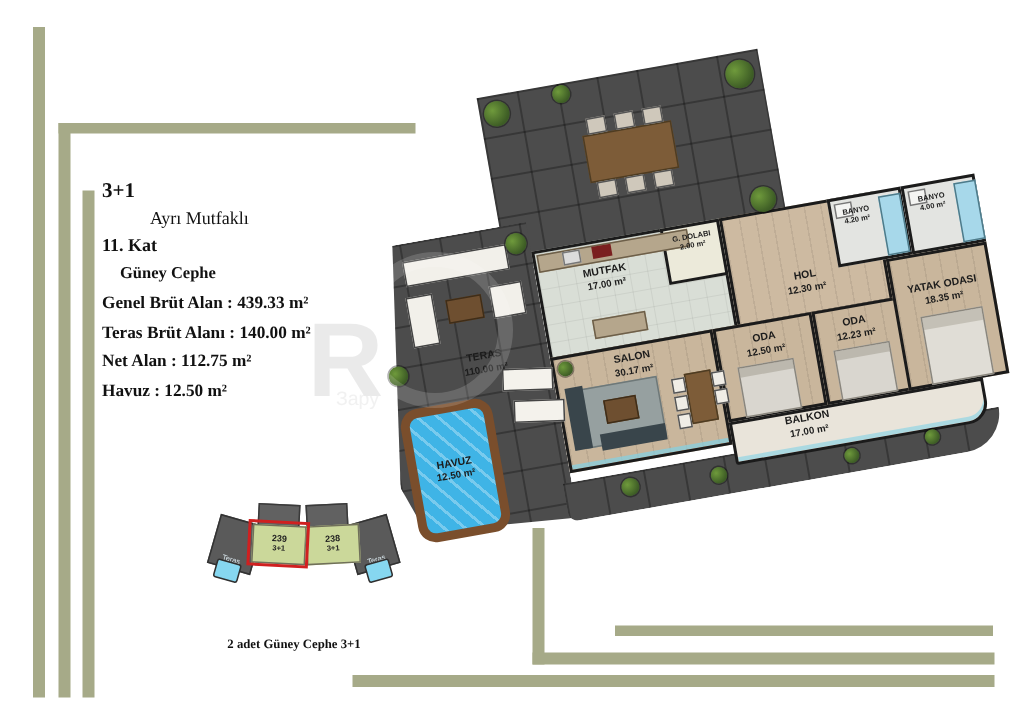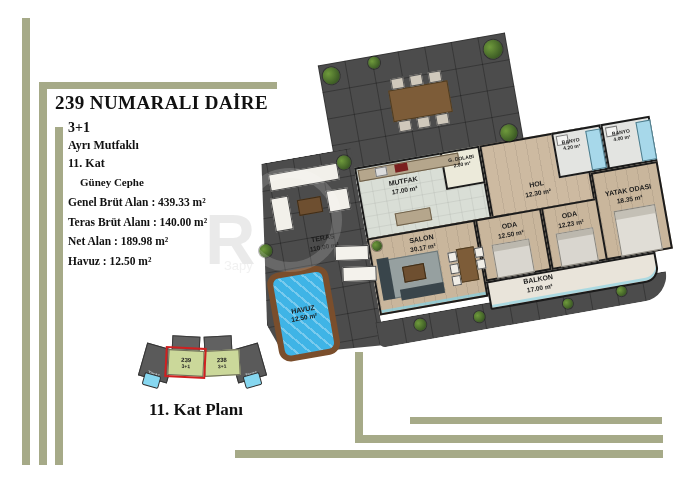--- a/index.html
+++ b/index.html
@@ -3,21 +3,21 @@
 <meta charset="utf-8">
 <style>
   html,body{margin:0;padding:0;background:#fff;}
   .canvas{position:relative;width:679px;height:480px;background:#fff;overflow:hidden;
           font-family:"Liberation Serif",serif;color:#111;}
   .bar{position:absolute;background:#a6aa88;}
   
   .title{position:absolute;left:55px;top:92px;font-size:19px;font-weight:700;letter-spacing:.4px;white-space:nowrap;}
   .unitinfo{position:absolute;left:68px;top:120px;}
   .unitinfo .t1{font-size:14px;font-weight:700;}
-  .unitinfo .t2{font-size:12px;font-weight:700;margin-top:2px;}
+  .unitinfo .t2{font-size:12px;font-weight:400;margin-top:2px;margin-left:32px;}
   .unitinfo .t3{font-size:12px;font-weight:700;margin-top:3px;}
   .unitinfo .t4{font-size:11px;font-weight:700;margin-top:5px;margin-left:12px;}
   .areas{position:absolute;left:68px;top:196px;font-size:11.5px;font-weight:700;}
   .areas .row{margin-bottom:7.5px;white-space:nowrap;}
   
   .plan{position:absolute;left:245px;top:10px;width:430px;height:400px;
         transform:rotate(-10deg);transform-origin:215px 200px;z-index:1;}
   .dark{background-color:#4c4c4c;background-image:
         linear-gradient(rgba(0,0,0,.28) 1px,transparent 1px),
         linear-gradient(90deg,rgba(0,0,0,.28) 1px,transparent 1px);
@@ -71,32 +71,31 @@
 
   <div class="bar" style="left:22px;top:18px;width:8px;height:447px"></div>
   <div class="bar" style="left:39px;top:82px;width:238px;height:7px"></div>
   <div class="bar" style="left:39px;top:82px;width:8px;height:383px"></div>
   <div class="bar" style="left:55px;top:127px;width:8px;height:338px"></div>
   <div class="bar" style="left:355px;top:352px;width:8px;height:91px"></div>
   <div class="bar" style="left:410px;top:417px;width:252px;height:7px"></div>
   <div class="bar" style="left:355px;top:435px;width:308px;height:8px"></div>
   <div class="bar" style="left:235px;top:450px;width:428px;height:8px"></div>
 
-  <div class="title">239 NUMARALI DAİRE</div>
   <div class="unitinfo">
     <div class="t1">3+1</div>
     <div class="t2">Ayrı Mutfaklı</div>
     <div class="t3">11. Kat</div>
     <div class="t4">Güney Cephe</div>
   </div>
 
   <div class="areas">
     <div class="row"><span>Genel Brüt Alan</span><span> :  </span><span>439.33 m²</span></div>
     <div class="row"><span>Teras Brüt Alanı</span><span> :  </span><span>140.00 m²</span></div>
-    <div class="row"><span>Net Alan</span><span> :  </span><span>189.98 m²</span></div>
+    <div class="row"><span>Net Alan</span><span> :  </span><span>112.75 m²</span></div>
     <div class="row"><span>Havuz</span><span> :  </span><span>12.50 m²</span></div>
   </div>
 
   <div class="plan">
 
     <div class="dark" style="position:absolute;left:100px;top:33px;width:190px;height:117px;"></div>
     <div class="fur" style="left:165px;top:70px;width:58px;height:30px;background:#7d5c38;border:1px solid #4e3c22;"></div>
     <div class="fur" style="left:169px;top:59px;width:11px;height:9px;background:#cfc8bb;border:1px solid #555;"></div>
     <div class="fur" style="left:188px;top:59px;width:11px;height:9px;background:#cfc8bb;border:1px solid #555;"></div>
     <div class="fur" style="left:207px;top:59px;width:11px;height:9px;background:#cfc8bb;border:1px solid #555;"></div>
@@ -230,15 +229,15 @@
       <span class="no">239</span>
       <span class="tp">3+1</span>
     </div>
     <div class="kunit" style="left:64px;top:20px;transform:rotate(-3deg);">
       <span class="no">238</span>
       <span class="tp">3+1</span>
     </div>
     <div class="khl" style="left:25px;top:17px;width:41px;height:31px;transform:rotate(3deg);"></div>
   </div>
 
-  <div class="caption">11. Kat Planı</div>
+  <div class="subcaption">2 adet Güney Cephe 3+1</div>
 
 </div>
 
 </body></html>

